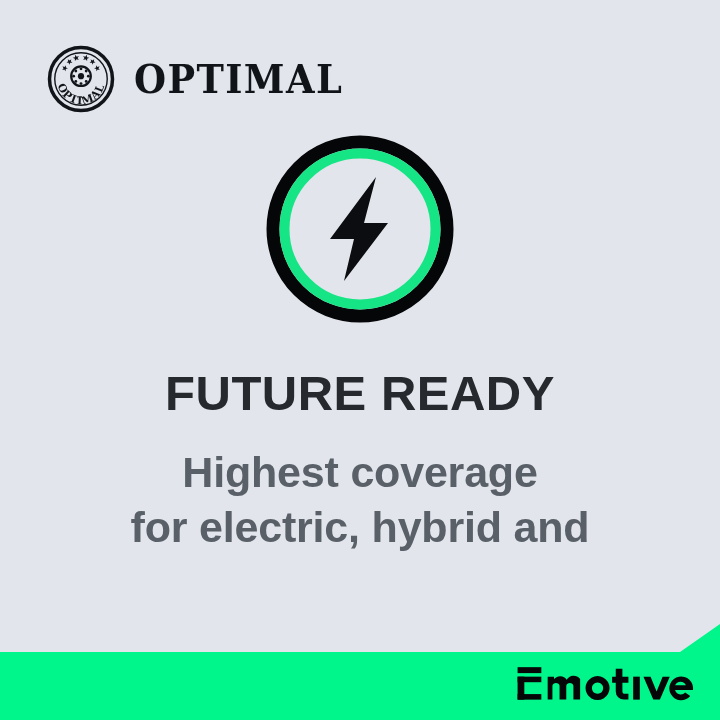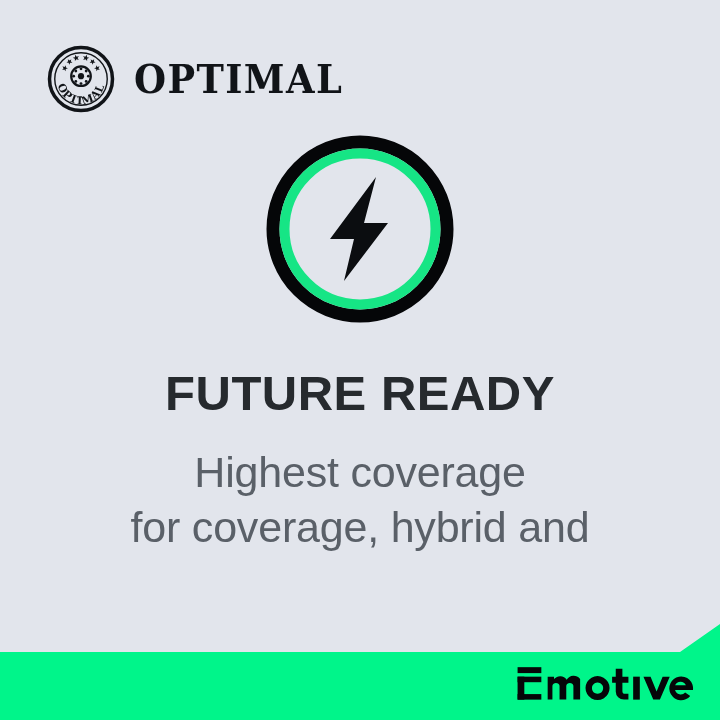--- a/index.html
+++ b/index.html
@@ -63,21 +63,21 @@
     font-size: 49px;
     letter-spacing: 0.5px;
     color: #262a2e;
     line-height: 1.05;
     white-space: nowrap;
   }
   .subcopy {
     margin-top: 26px;
     color: #5a6068;
     font-size: 43px;
-    font-weight: 400;
+    font-weight: 700;
     line-height: 1.26;
     letter-spacing: -0.2px;
     text-align: center;
   }
   .subcopy .line { display: block; white-space: nowrap; }
 
   
   .band {
     position: absolute;
     left: 0;
@@ -144,21 +144,21 @@
       <circle cx="96" cy="96" r="87" fill="none" stroke="#050608" stroke-width="13"></circle>
       <circle cx="96" cy="96" r="75.5" fill="none" stroke="#16e585" stroke-width="10"></circle>
       <path d="M 112 44 L 66 106 L 90 106 L 80 148 L 124 90 L 100 90 Z" fill="#0b0d10"></path>
     </svg>
   </div>
 
   <div class="copy">
     <h1 class="headline">FUTURE READY</h1>
     <p class="subcopy">
       <span class="line">Highest coverage</span>
-      <span class="line">for coverage, hybrid and</span>
+      <span class="line">for electric, hybrid and</span>
     </p>
   </div>
 
   <div class="band">
     <div class="emotive">
       <svg viewBox="0 0 230 48" aria-hidden="true">
 
         <rect x="2" y="4" width="30" height="7.5" fill="#050608"></rect>
         <rect x="2" y="16" width="8.5" height="29" fill="#050608"></rect>
         <rect x="2" y="16" width="30" height="7" fill="#050608"></rect>

